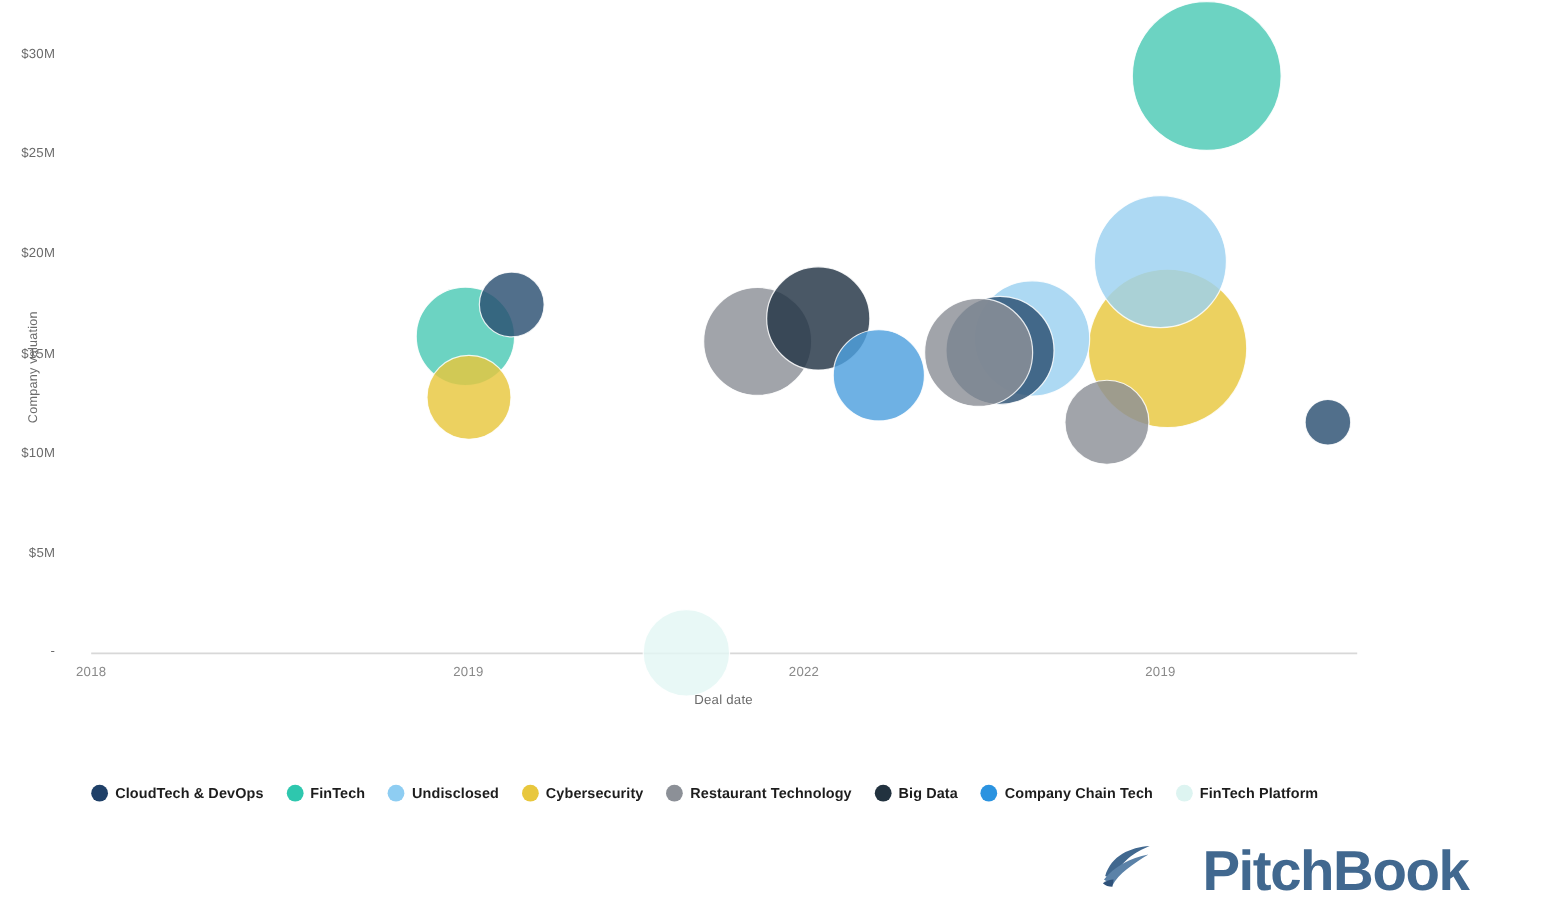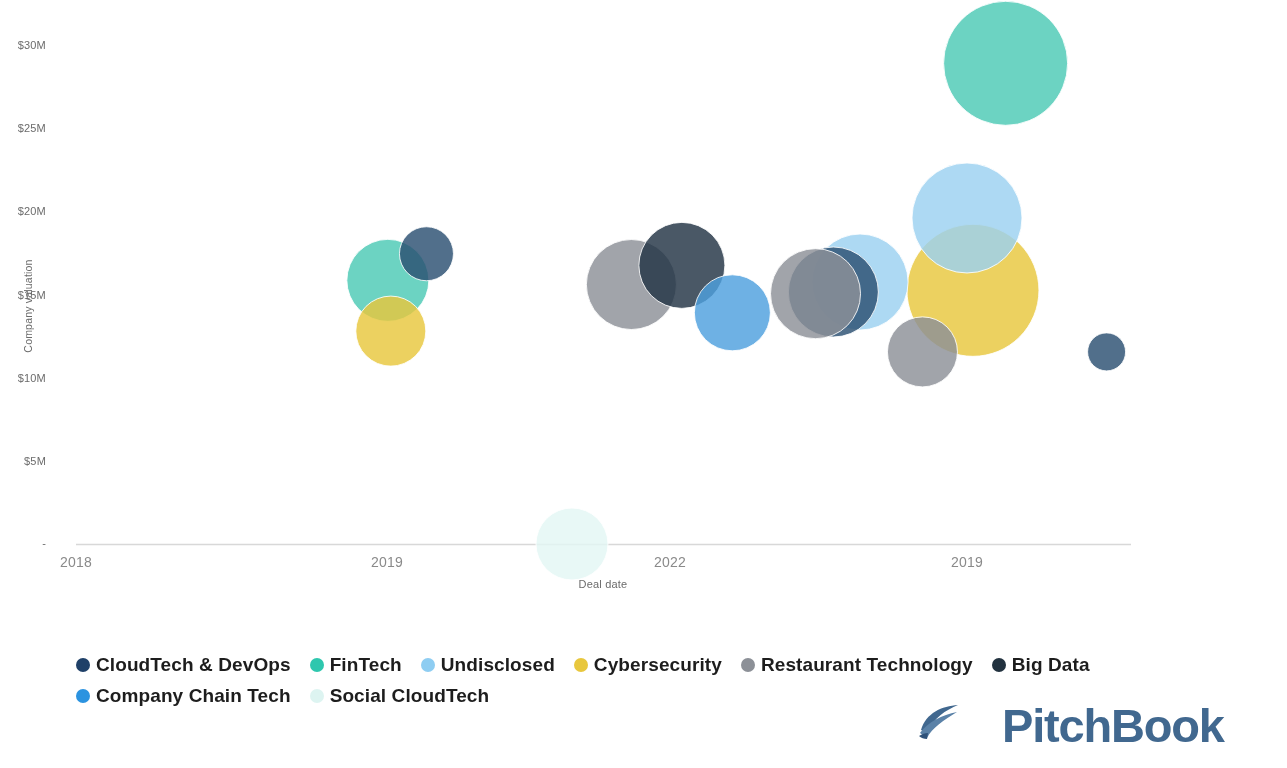--- a/index.html
+++ b/index.html
@@ -34,21 +34,21 @@
   .y-tick-label {
     position: absolute;
     font-size: 11px;
     color: #6b6b6b;
     text-align: right;
     width: 60px;
     letter-spacing: 0.2px;
   }
   .x-tick-label {
     position: absolute;
-    font-size: 14px;
+    font-size: 11px;
     color: #8a8a8a;
     text-align: center;
     width: 60px;
     letter-spacing: 0.2px;
   }
   .axis-title-y {
     position: absolute;
     left: -32px;
     top: 300px;
     width: 120px;
@@ -87,21 +87,21 @@
     white-space: nowrap;
   }
   .legend-dot {
     width: 14px;
     height: 14px;
     border-radius: 50%;
     margin-right: 6px;
     flex: none;
   }
   .legend-label {
-    font-size: 19px;
+    font-size: 12px;
     font-weight: bold;
     color: #1d1d1d;
     letter-spacing: 0.1px;
   }
 
   
   .logo {
     position: absolute;
     left: 916px;
     top: 700px;
@@ -212,21 +212,21 @@
       <div class="legend-item">
         <span class="legend-dot" style="background: rgb(34, 50, 63);"></span>
         <span class="legend-label">Big Data</span>
       </div>
       <div class="legend-item">
         <span class="legend-dot" style="background: rgb(43, 147, 224);"></span>
         <span class="legend-label">Company Chain Tech</span>
       </div>
       <div class="legend-item">
         <span class="legend-dot" style="background: rgb(221, 244, 241);"></span>
-        <span class="legend-label">Social CloudTech</span>
+        <span class="legend-label">FinTech Platform</span>
       </div>
     </div>
 
   <div class="logo">
     <span class="logo-mark">
       <svg width="46" height="46" viewBox="0 0 46 46">
         <path d="M5 30 C10 13, 26 6, 42 5 C30 10, 17 18, 12 33 Z" fill="#41688f"></path>
         <path d="M4 33 C12 22, 26 15, 41 12 C28 20, 16 28, 11 38 Z" fill="#5b82a8"></path>
         <path d="M3 36 C6 34, 9 33, 12 33 L11 39 C8 39, 5 38, 3 36 Z" fill="#2f527a"></path>
       </svg>

